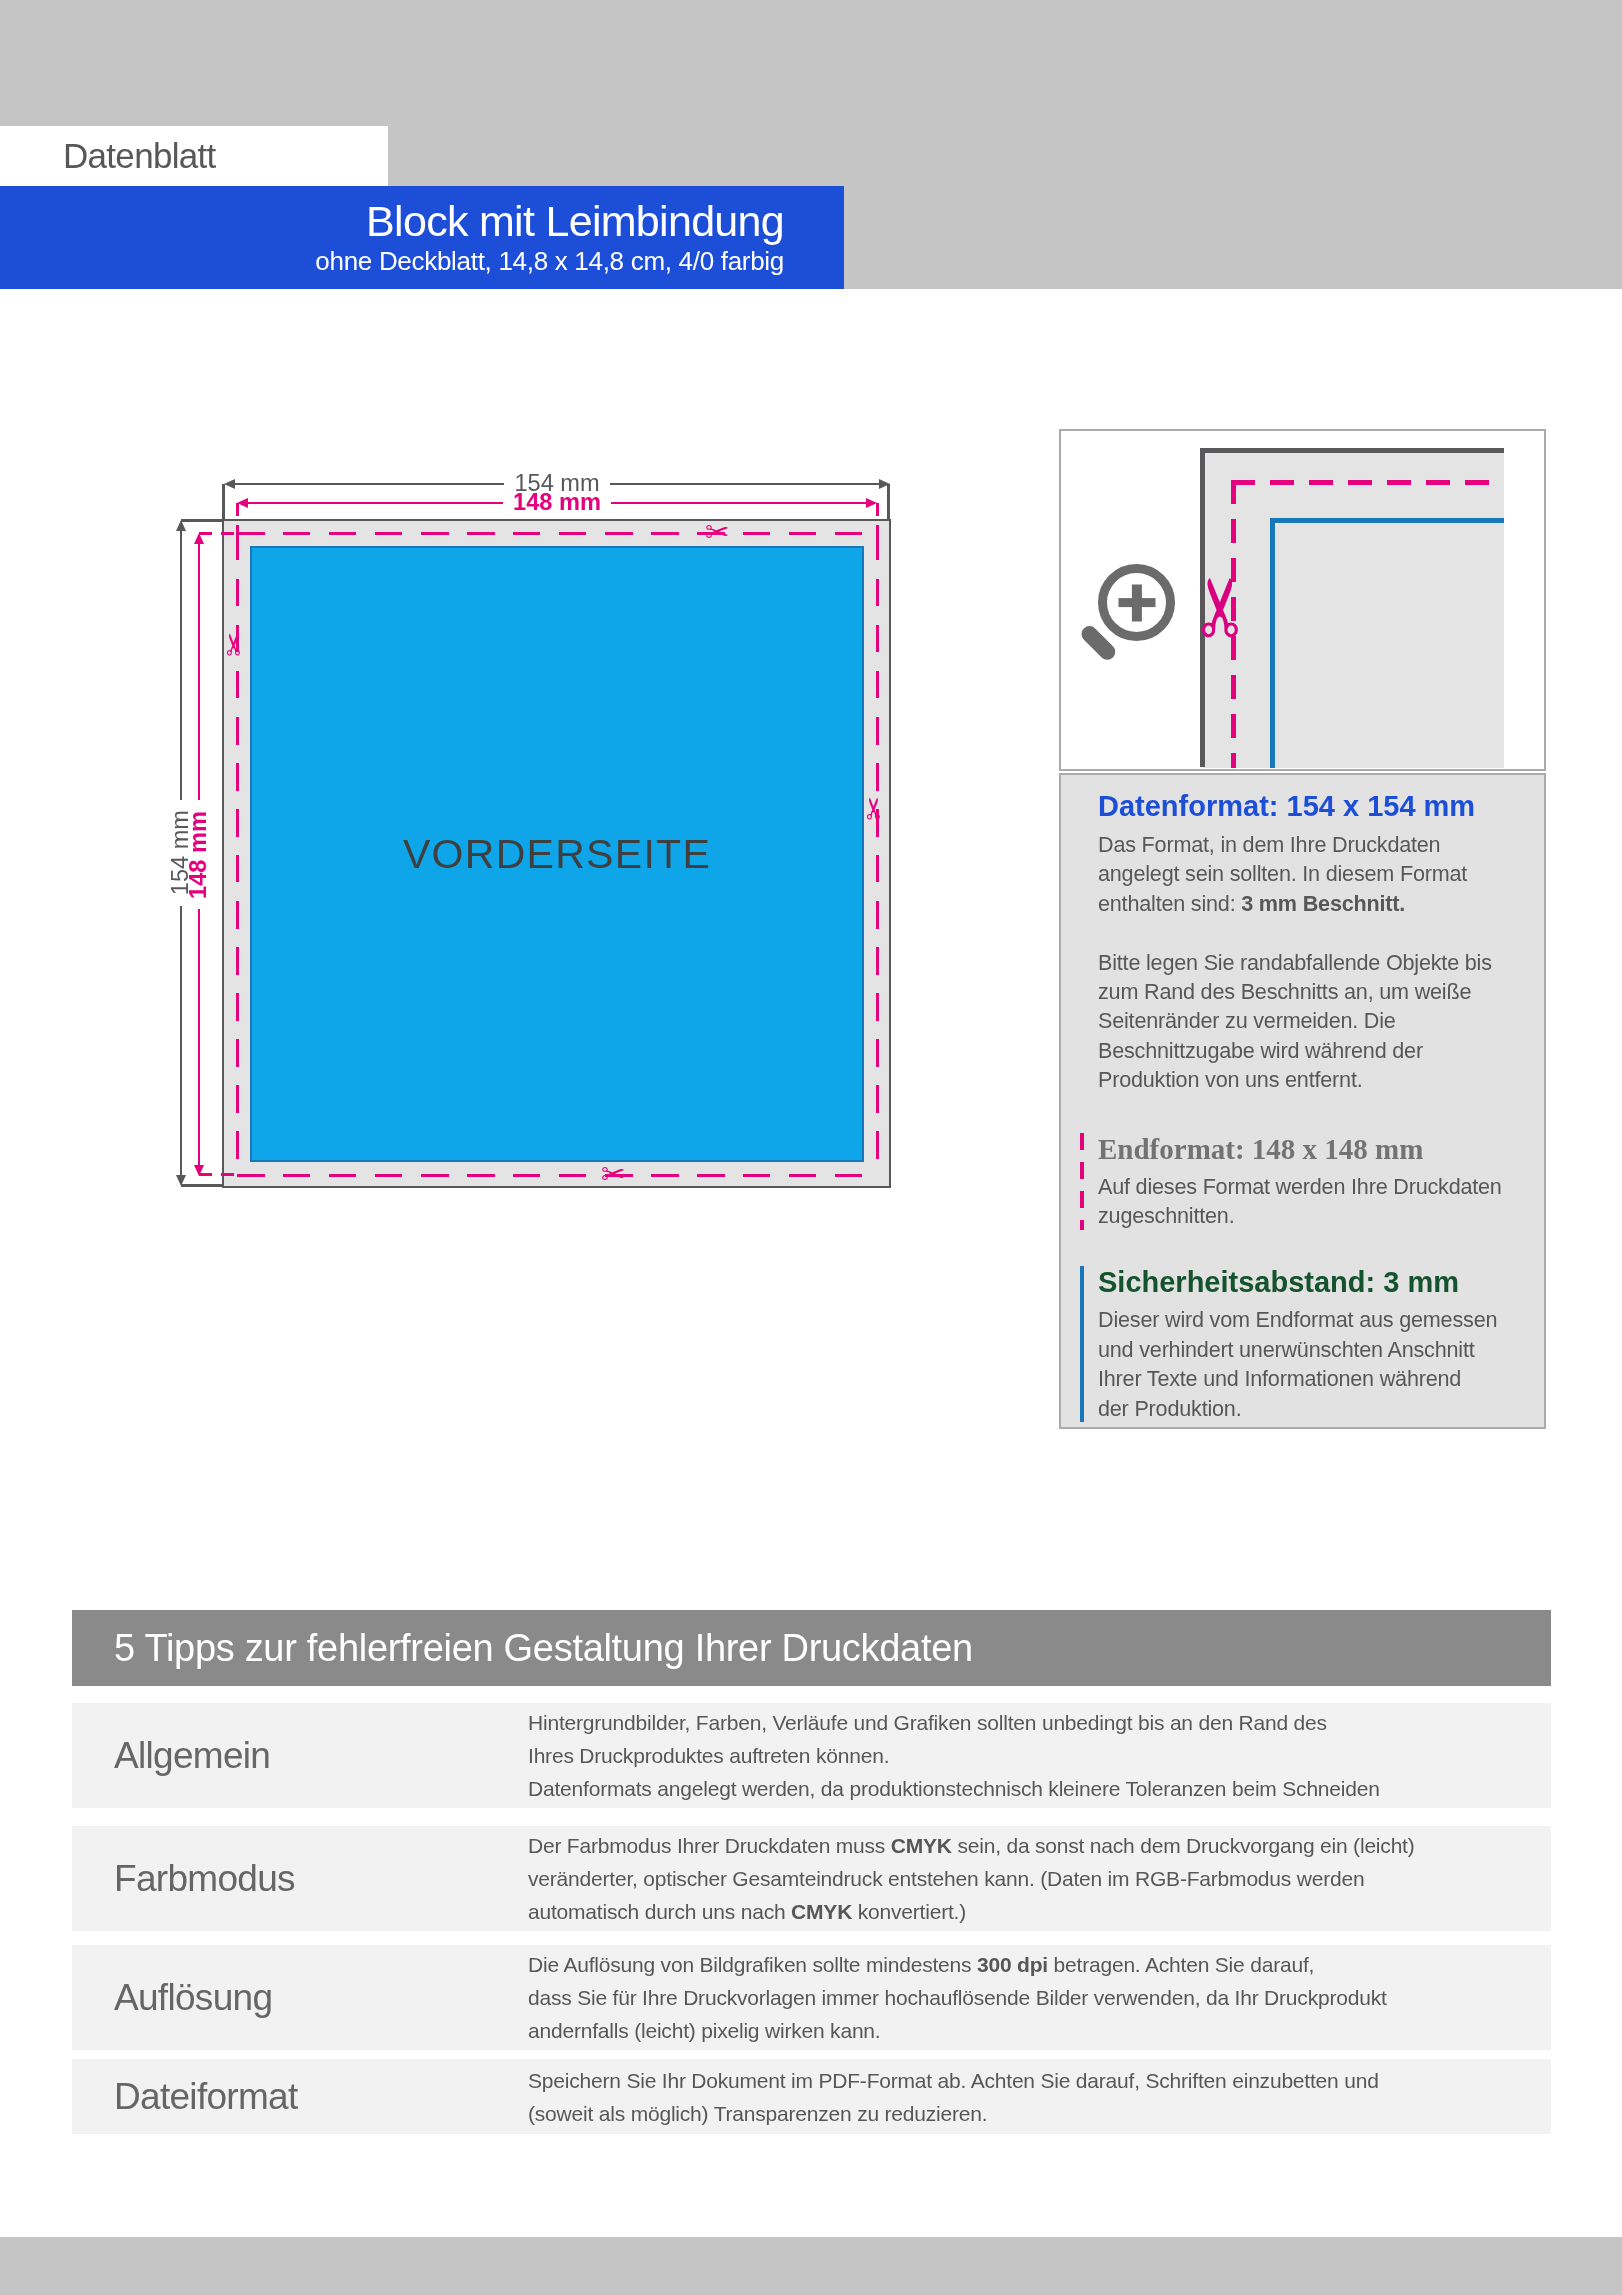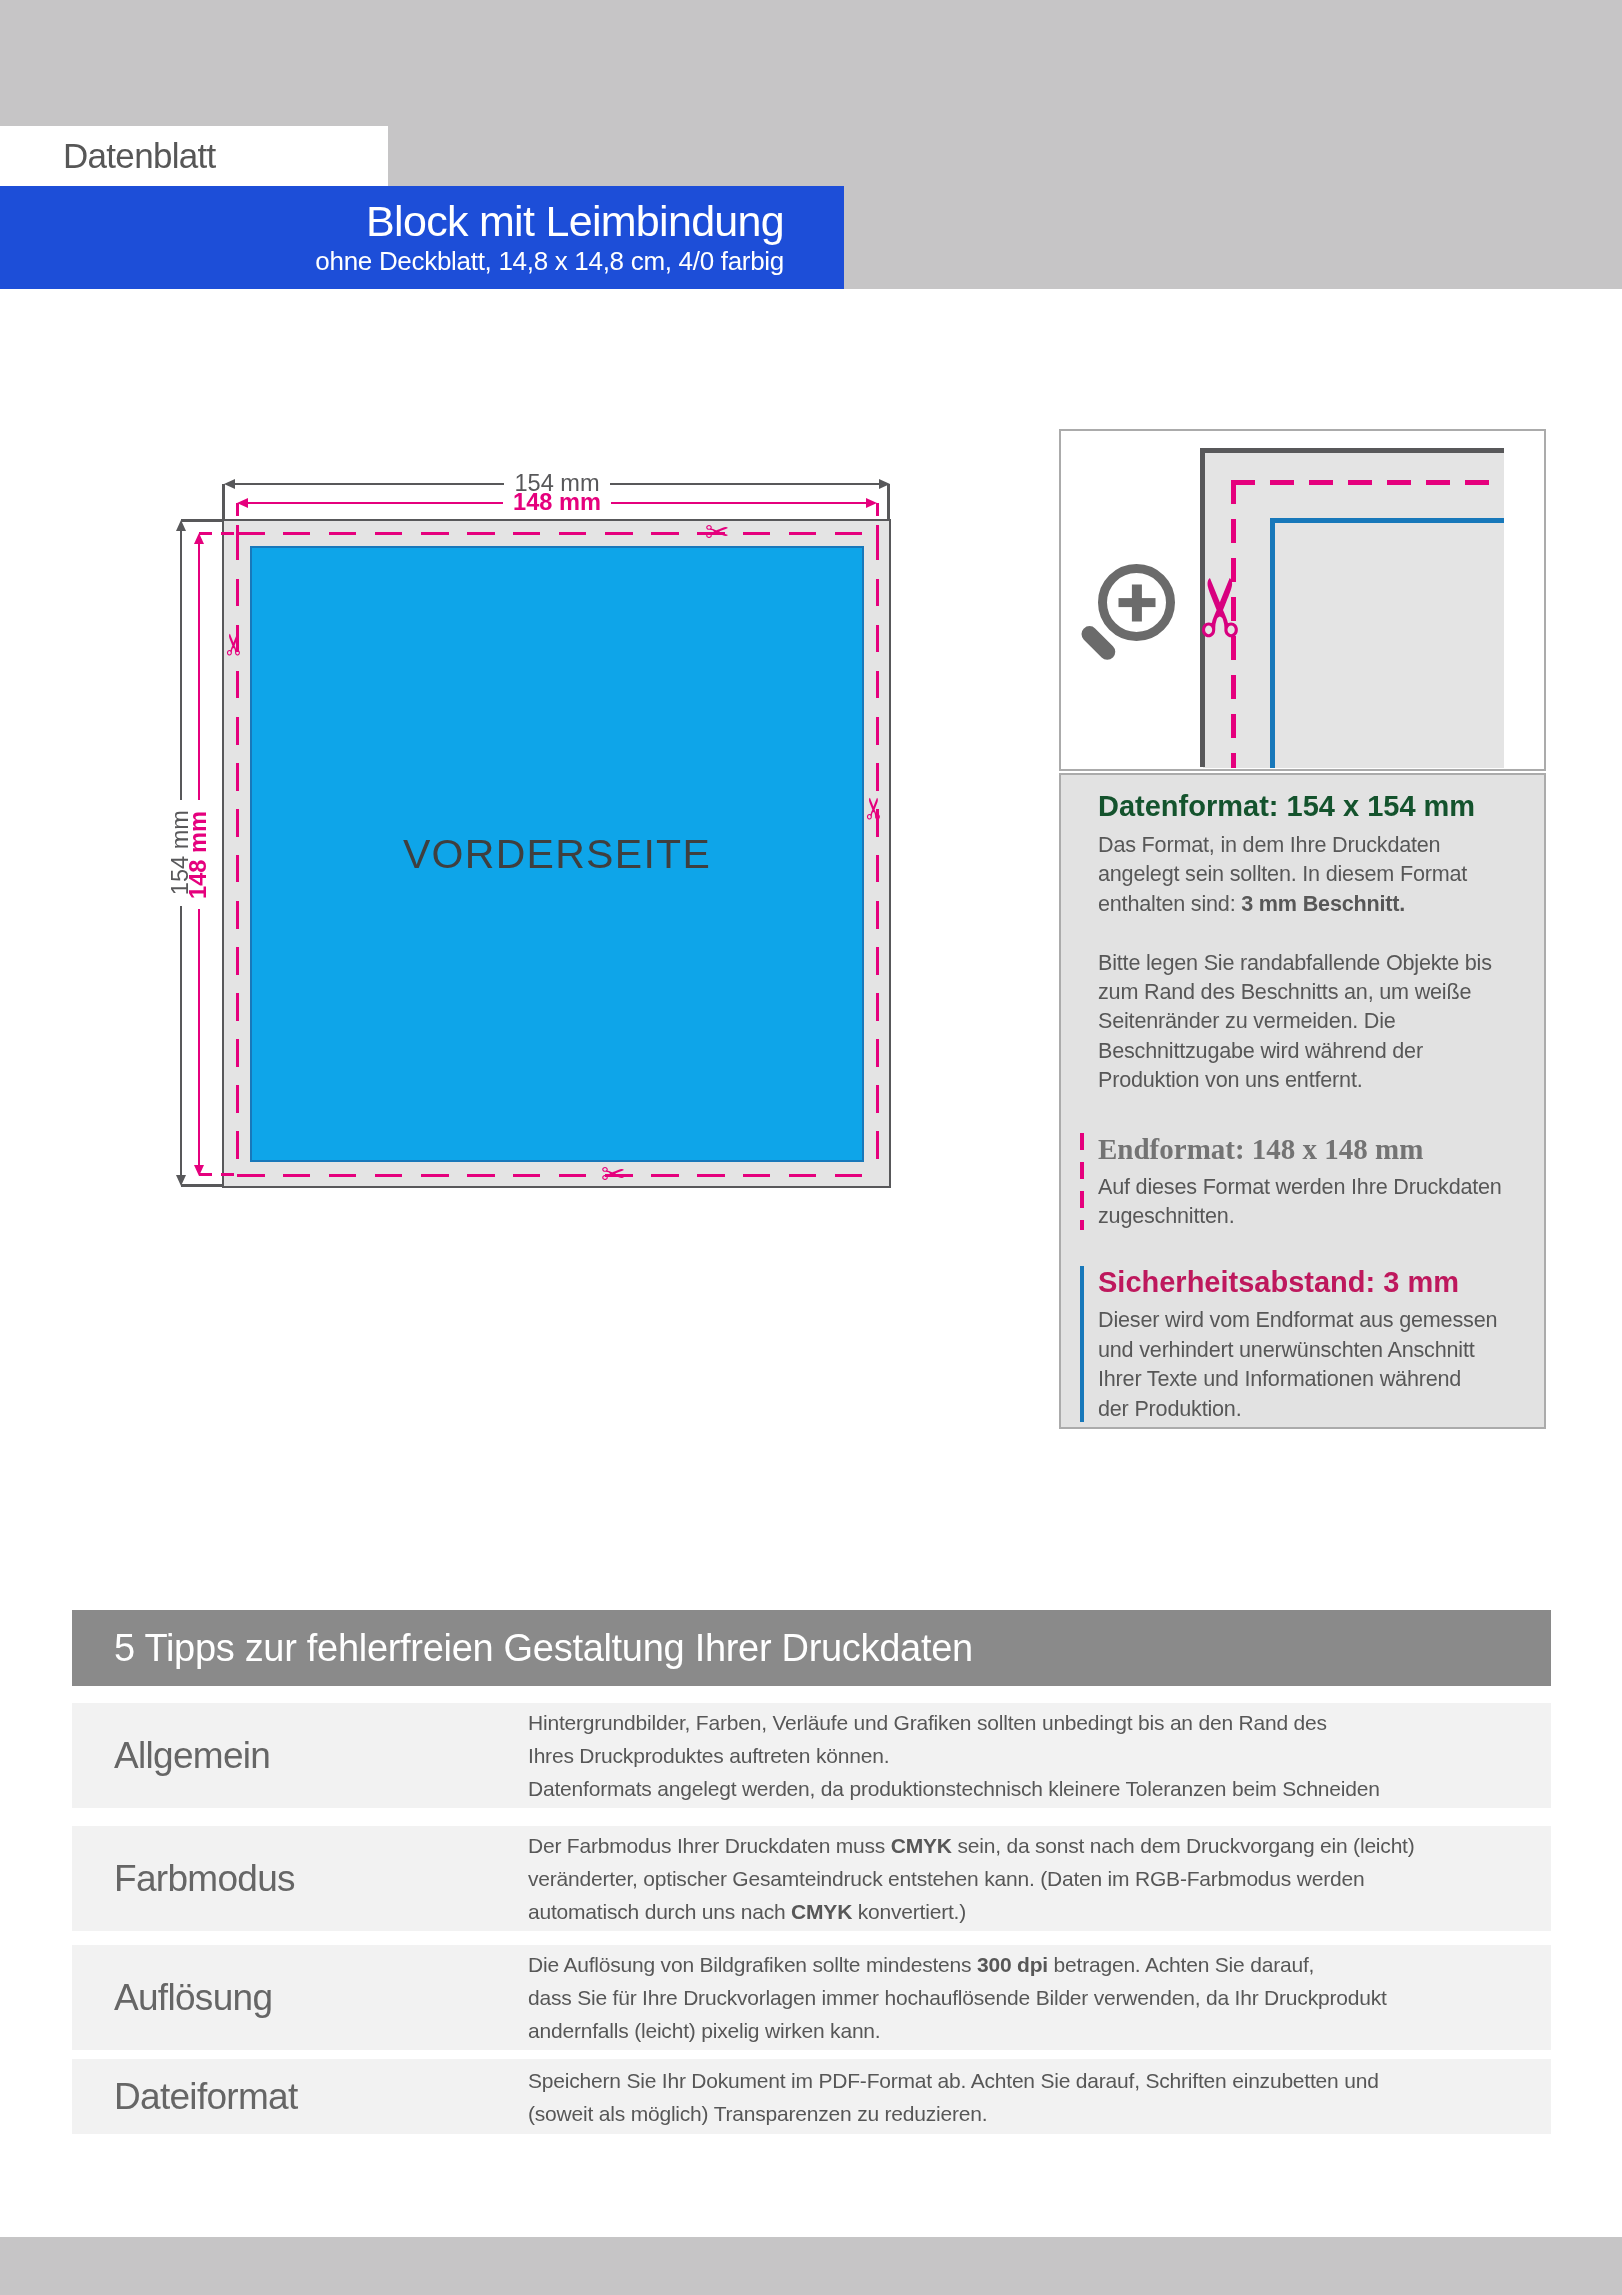--- a/index.html
+++ b/index.html
@@ -100,26 +100,26 @@
     width: 37px; height: 9.8px; background: #6b6b6b; transform: translate(-50%,-50%);
   }
   #magnifier::after { transform: translate(-50%,-50%) rotate(90deg); }
   #mag-handle { left: 1078px; top: 635px; width: 41px; height: 15.7px; background: #6b6b6b;
                 border-radius: 7.9px; transform: rotate(45deg); }
 
   
   #info-panel { left: 1059px; top: 773px; width: 487px; height: 656px;
                 background: #e2e2e2; border: 2.6px solid #ababab;
                 padding: 14.4px 17px 0 37px; }
-  .ip-h { font-size: 29px; font-weight: bold; line-height: 34px; color: #14532d; margin-bottom: 6.5px; }
+  .ip-h { font-size: 29px; font-weight: bold; line-height: 34px; color: #1d4ed8; margin-bottom: 6.5px; }
   .ip-p { font-size: 21.6px; line-height: 29.4px; color: #575757; letter-spacing: -0.2px; }
   #sec-endformat { margin-top: 37px; position: relative; }
   #sec-endformat .ip-h { color: #737373; font-family: Liberation Serif, serif; }
   #sec-sicher { margin-top: 34px; position: relative; }
-  #sec-sicher .ip-h { color: #be185d; }
+  #sec-sicher .ip-h { color: #14532d; }
   #info-p2 { margin-top: 29.4px; }
   .accent-dashed { position: absolute; left: -17.7px; top: 1.3px; width: 3.9px; height: 97px;
       background: repeating-linear-gradient(180deg, #e5007d 0 17px, transparent 17px 29px); }
   .accent-solid  { position: absolute; left: -17.7px; top: 1.3px; width: 3.9px; height: 156px;
       background: #1878ba; }
 
   
   #tips-banner { left: 72px; top: 1610px; width: 1479px; height: 76px; background: #8a8a8a;
                  display: flex; align-items: center; padding-left: 42px;
                  color: #ffffff; font-size: 38px; letter-spacing: -0.3px; }

